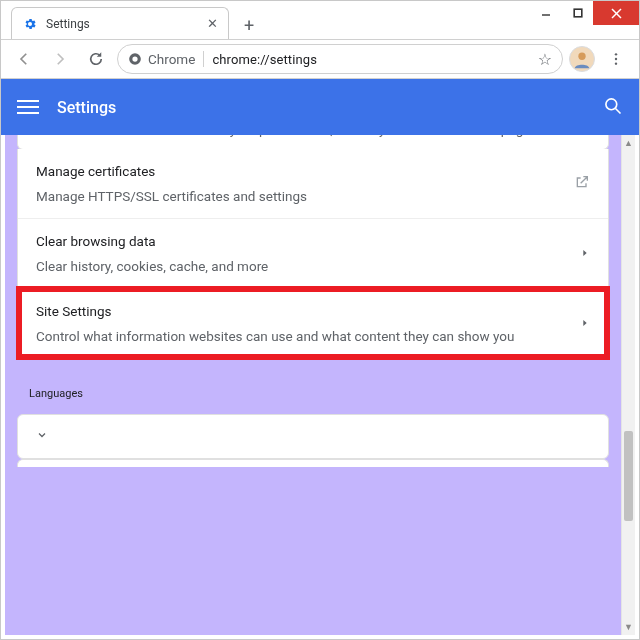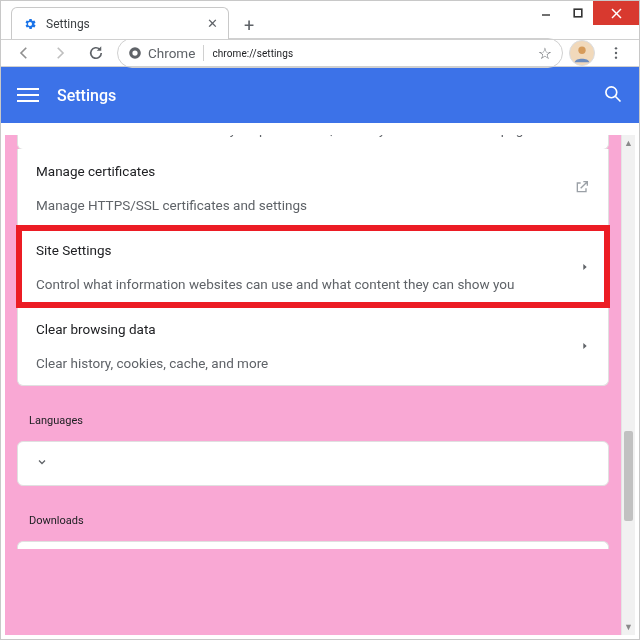--- a/index.html
+++ b/index.html
@@ -28,65 +28,65 @@
     background:#fff;
     padding: 0 10px;
     position: relative;
   }
   .tab .favicon { width:16px;height:16px; color:#1a73e8; display:flex;align-items:center;justify-content:center;}
   .tab .title { font-size:12px; color:#3c4043; flex:1; white-space:nowrap; overflow:hidden;}
   .tab .close { font-size:13px; color:#5f6368;}
   .newtab { width:28px;height:28px; margin-left:6px; display:flex;align-items:center;justify-content:center; color:#5f6368; font-size:18px; border-radius:50%;}
   
   .toolbar {
-    height: 28px; border-top:1px solid #d0d0d0; border-bottom:1px solid #d0d0d0;
+    height: 40px; border-top:1px solid #d0d0d0; border-bottom:1px solid #d0d0d0;
     display:flex; align-items:center; padding:0 8px; gap:6px; background:#fff;
   }
   .tbtn { width:30px;height:30px;display:flex;align-items:center;justify-content:center;color:#888;border-radius:50%;}
   .tbtn.enabled{color:#5f6368;}
   .omnibox {
     flex:1; height:30px; border:1px solid #d0d0d0; border-radius:15px;
     display:flex; align-items:center; padding:0 10px; gap:8px; color:#202124;
   }
   .omnibox .secure-chip { display:flex;align-items:center;gap:6px; color:#5f6368; font-size:13.5px;}
   .omnibox .divider { width:1px;height:16px;background:#d0d0d0;}
-  .omnibox .url { flex:1; font-size:10px; letter-spacing:.1px;}
+  .omnibox .url { flex:1; font-size:13px; letter-spacing:.1px;}
   .avatar { width:26px;height:26px;border-radius:50%;background:#f1d9bb;border:1px solid #dadce0;display:flex;align-items:center;justify-content:center;font-size:13px;}
   
   .appbar {
     height: 56px; background:#3c72e8; color:#fff;
     display:flex; align-items:center; padding:0 16px; gap:18px;
   }
   .appbar .ham { width:22px;display:flex;flex-direction:column;gap:4px;}
   .appbar .ham span{height:2px;background:#fff;}
   .appbar .title{font-size:16px; font-weight:500;}
   .appbar .search { margin-left:auto; }
   
   .viewport {
     position: absolute; top: 134px; bottom: 4px; left:4px; right:4px;
     background:#fff;
     overflow:hidden;
   }
   .scrollarea {
     position:absolute; inset:0; right:14px;
-    background:#f9a8d4;
+    background:#c4b5fd;
     overflow:hidden;
   }
   .card {
     background:#fff; border:1px solid #e0e0e0; border-radius:6px;
     margin: 0 12px;
   }
   .row {
     padding:14px 18px; display:flex; align-items:center; gap:10px;
     border-top:1px solid #eee;
   }
   .row:first-child{border-top:none;}
   .row .text{flex:1;}
   .row .ttl{font-size:13.5px;color:#202124;}
-  .row .desc{font-size:13.5px;color:#5f6368;margin-top:18px;}
+  .row .desc{font-size:13.5px;color:#5f6368;margin-top:9px;}
   .row .chev { color:#5f6368; }
   .cutoff { padding: 0 18px 12px 48px; font-size:13.5px; color:#5f6368; background:#fff; border-bottom-left-radius:6px;border-bottom-right-radius:6px; margin:0 12px; border:1px solid #e0e0e0;border-top:none; margin-top:-1px;}
   .highlight { outline: 6px solid #ec1c24; outline-offset:-4px;}
   .section-label{ font-size:11px; color:#202124; margin:28px 24px 14px;}
   
   .vscroll { position:absolute; top:0; right:0; bottom:0; width:14px; background:#f1f1f1; border-left:1px solid #e4e4e4;}
   .vscroll .arrow{height:16px;display:flex;align-items:center;justify-content:center;color:#8a8a8a;font-size:9px;}
   .vscroll .track{position:absolute;top:16px;bottom:16px;left:0;right:0;}
   .vscroll .thumb{position:absolute; left:2px;right:2px; top:280px; height:90px; background:#c1c1c1; border-radius:2px;}
   svg { pointer-events:none;}
@@ -196,56 +196,55 @@
         <div class="text">
           <div class="ttl">Manage certificates</div>
           <div class="desc">Manage HTTPS/SSL certificates and settings</div>
         </div>
         <span class="chev">
           <svg width="16" height="16" viewBox="0 0 24 24">
               <path fill="none" stroke="#9aa0a6" stroke-width="2" d="M14 4h6v6M20 4 10 14M18 14v5H5V6h5"></path>
             </svg>
         </span>
       </div>
+      <div class="row">
+        <div class="text">
+          <div class="ttl">Clear browsing data</div>
+          <div class="desc">Clear history, cookies, cache, and more</div>
+        </div>
+        <span class="chev">
+          <svg width="10" height="10" viewBox="0 0 24 24">
+              <path fill="#5f6368" d="M8 5l8 7-8 7z"></path>
+            </svg>
+        </span>
+      </div>
       <div class="row highlight">
         <div class="text">
           <div class="ttl">Site Settings</div>
           <div class="desc">Control what information websites can use and what content they can show you</div>
         </div>
         <span class="chev">
           <svg width="10" height="10" viewBox="0 0 24 24">
               <path fill="#5f6368" d="M8 5l8 7-8 7z"></path>
             </svg>
         </span>
       </div>
-      <div class="row">
-        <div class="text">
-          <div class="ttl">Clear browsing data</div>
-          <div class="desc">Clear history, cookies, cache, and more</div>
-        </div>
-        <span class="chev">
-          <svg width="10" height="10" viewBox="0 0 24 24">
-              <path fill="#5f6368" d="M8 5l8 7-8 7z"></path>
-            </svg>
-        </span>
-      </div>
     </div>
 
     <div class="section-label">Languages</div>
     <div class="card">
       <div class="row">
         <span class="chev">
           <svg width="12" height="12" viewBox="0 0 24 24">
               <path fill="none" stroke="#5f6368" stroke-width="2.5" d="M6 9l6 6 6-6"></path>
             </svg>
         </span>
       </div>
     </div>
 
-    <div class="section-label">Downloads</div>
     <div class="card" style="height:8px;border-bottom:none;border-bottom-left-radius:0;border-bottom-right-radius:0;"></div>
   </div>
 
   <div class="vscroll">
     <div class="arrow">▲</div>
     <div class="track">
       <div class="thumb"></div>
     </div>
     <div class="arrow" style="position:absolute;bottom:0;left:0;right:0;">▼</div>
   </div>

